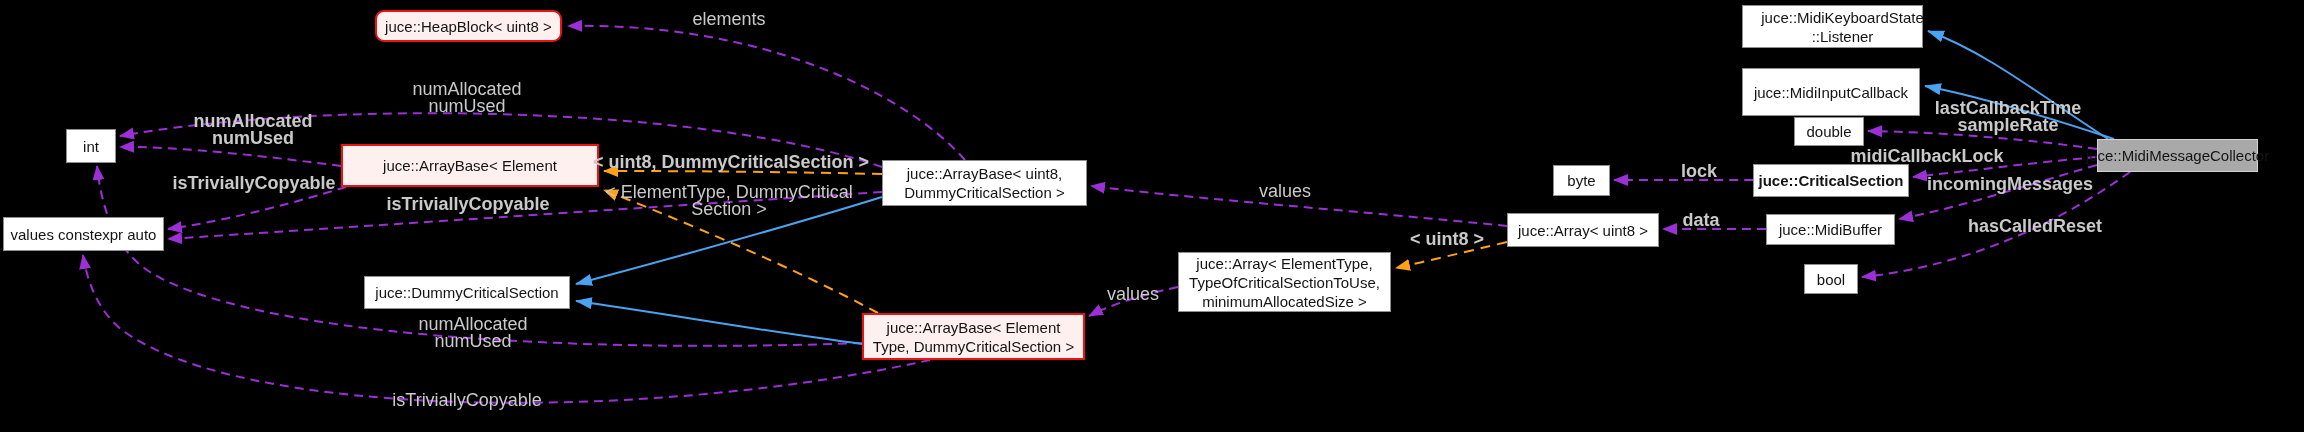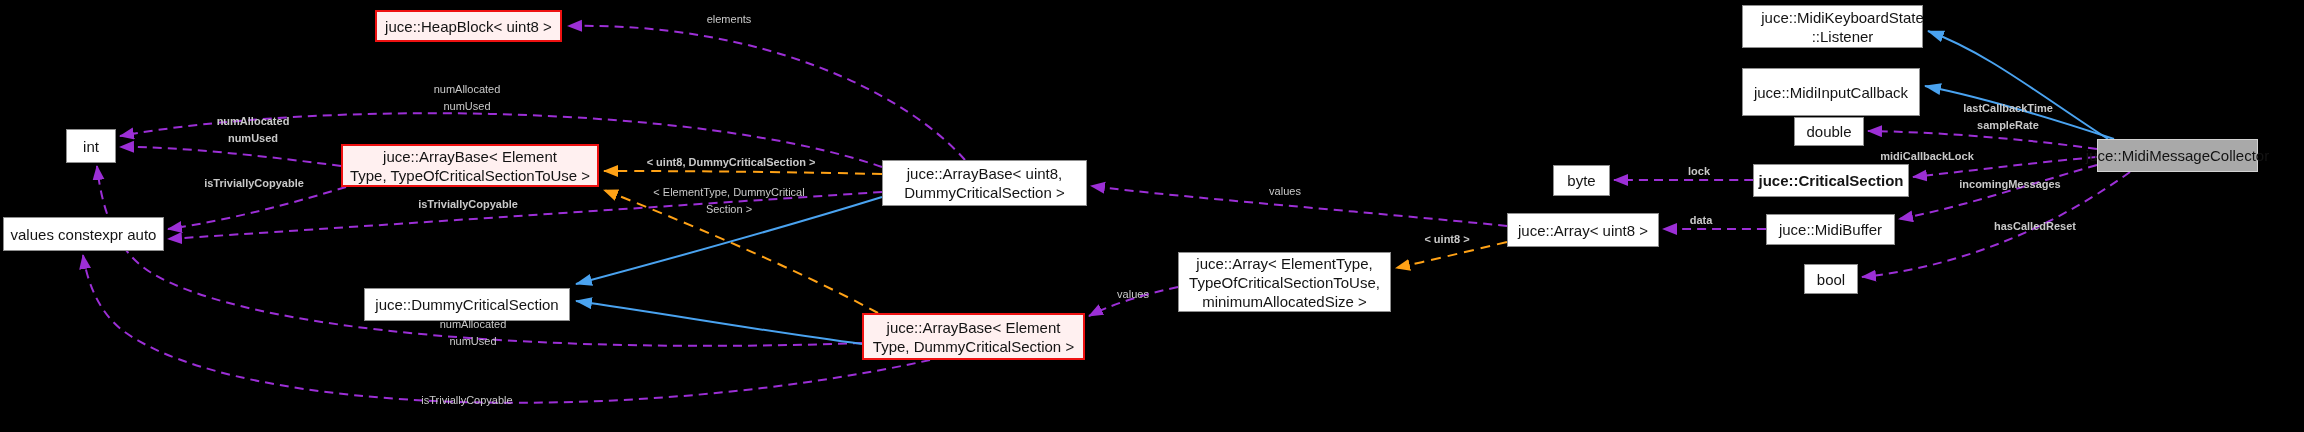--- a/index.html
+++ b/index.html
@@ -10,21 +10,21 @@
   .edge.member{stroke:var(--member);stroke-dasharray:9 6;}
   .edge.template{stroke:var(--template);stroke-dasharray:10 7;}
   .edge.inherit{stroke:var(--inherit);}
   .node{position:absolute;box-sizing:border-box;display:flex;flex-direction:column;
         justify-content:center;align-items:center;text-align:center;
         font-size:15px;line-height:19px;color:var(--node-text);cursor:pointer;}
   .node.plain{background:var(--node-bg);border:1.5px solid var(--node-border);}
   .node.red{background:var(--red-bg);border:2px solid var(--red-border);}
   .node.current{background:var(--cur-bg);border:1.5px solid var(--cur-border);}
   .edge-label{position:absolute;transform:translateX(-50%);text-align:center;
-        font-size:11px;line-height:17px;color:var(--label);white-space:nowrap;}
+        font-size:18px;line-height:17px;color:var(--label);white-space:nowrap;}
   .edge-label.bold{font-weight:700;}
 </style>
 </head>
 <body>
 
 <div id="canvas" style="--bg: #000000; --member: #9c2fd6; --template: #ffa216; --inherit: #4aa3f0; --label: #c9c9c9; --node-bg: #ffffff; --node-border: #8f8f8f; --node-text: #141414; --red-bg: #fff0f0; --red-border: #ee1111; --cur-bg: #a9a9a9; --cur-border: #d2d2d2;">
   <svg id="edge-layer" viewBox="0 0 2304 432">
     <defs>
       <marker id="arrow-member" markerUnits="userSpaceOnUse" markerWidth="16" markerHeight="14" refX="14" refY="6" orient="auto">
         <path d="M0,0 L15,6 L0,12 z" fill="#9c2fd6"></path>
@@ -55,38 +55,37 @@
         <path d="M 882,174 C 790,172 700,171 604,171" class="edge template" marker-end="url(#arrow-template)"></path>
         <path d="M 878,313 C 795,268 675,218 604,190" class="edge template" marker-end="url(#arrow-template)"></path>
         <path d="M 1507,242 C 1465,252 1432,260 1396,268" class="edge template" marker-end="url(#arrow-template)"></path>
         <path d="M 2108,139 C 2040,95 1986,52 1928,31" class="edge inherit" marker-end="url(#arrow-inherit)"></path>
         <path d="M 2114,139 C 2032,112 1977,96 1925,86" class="edge inherit" marker-end="url(#arrow-inherit)"></path>
         <path d="M 882,197 C 772,231 662,261 576,284" class="edge inherit" marker-end="url(#arrow-inherit)"></path>
         <path d="M 862,344 C 762,331 662,313 576,301" class="edge inherit" marker-end="url(#arrow-inherit)"></path>
       </g>
   </svg>
   <div id="nodes-layer">
-      <div class="node red" style="left: 375px; top: 10px; width: 187px; height: 32px;">
+      <div class="node red" style="left: 375px; top: 10px; width: 187px; height: 32px; border-radius: 9px;">
         <div>juce::HeapBlock&lt; uint8 &gt;</div>
       </div>
       <div class="node plain" style="left: 66px; top: 129px; width: 50px; height: 34px;">
         <div>int</div>
       </div>
       <div class="node red" style="left: 341px; top: 144px; width: 258px; height: 43px;">
         <div>juce::ArrayBase&lt; Element</div>
-        <div>Type, TypeOfCriticalSectionToUse &gt;</div>
       </div>
       <div class="node plain" style="left: 882px; top: 160px; width: 205px; height: 46px;">
         <div>juce::ArrayBase&lt; uint8,</div>
         <div>DummyCriticalSection &gt;</div>
       </div>
       <div class="node plain" style="left: 3px; top: 217px; width: 161px; height: 34px;">
         <div>values constexpr auto</div>
       </div>
-      <div class="node plain" style="left: 364px; top: 276px; width: 206px; height: 33px; margin-top: 12px;">
+      <div class="node plain" style="left: 364px; top: 276px; width: 206px; height: 33px;">
         <div>juce::DummyCriticalSection</div>
       </div>
       <div class="node red" style="left: 862px; top: 313px; width: 223px; height: 47px;">
         <div>juce::ArrayBase&lt; Element</div>
         <div>Type, DummyCriticalSection &gt;</div>
       </div>
       <div class="node plain" style="left: 1178px; top: 252px; width: 213px; height: 60px;">
         <div>juce::Array&lt; ElementType,</div>
         <div>TypeOfCriticalSectionToUse,</div>
         <div>minimumAllocatedSize &gt;</div>

